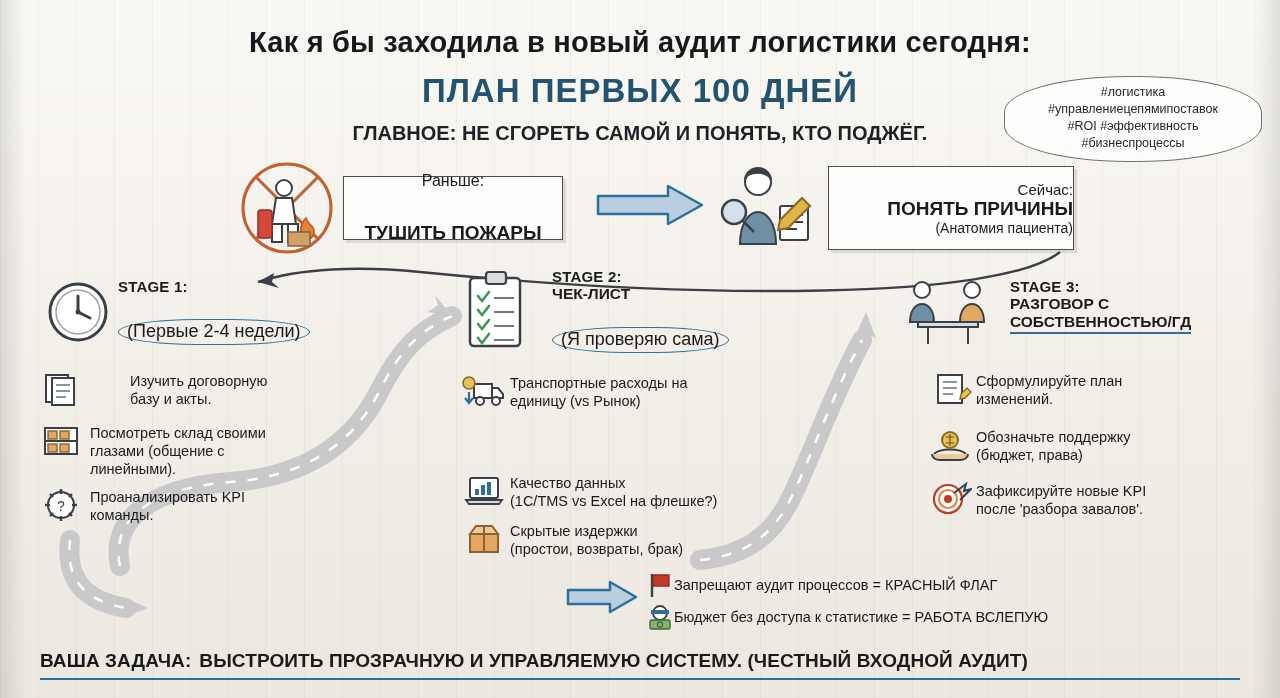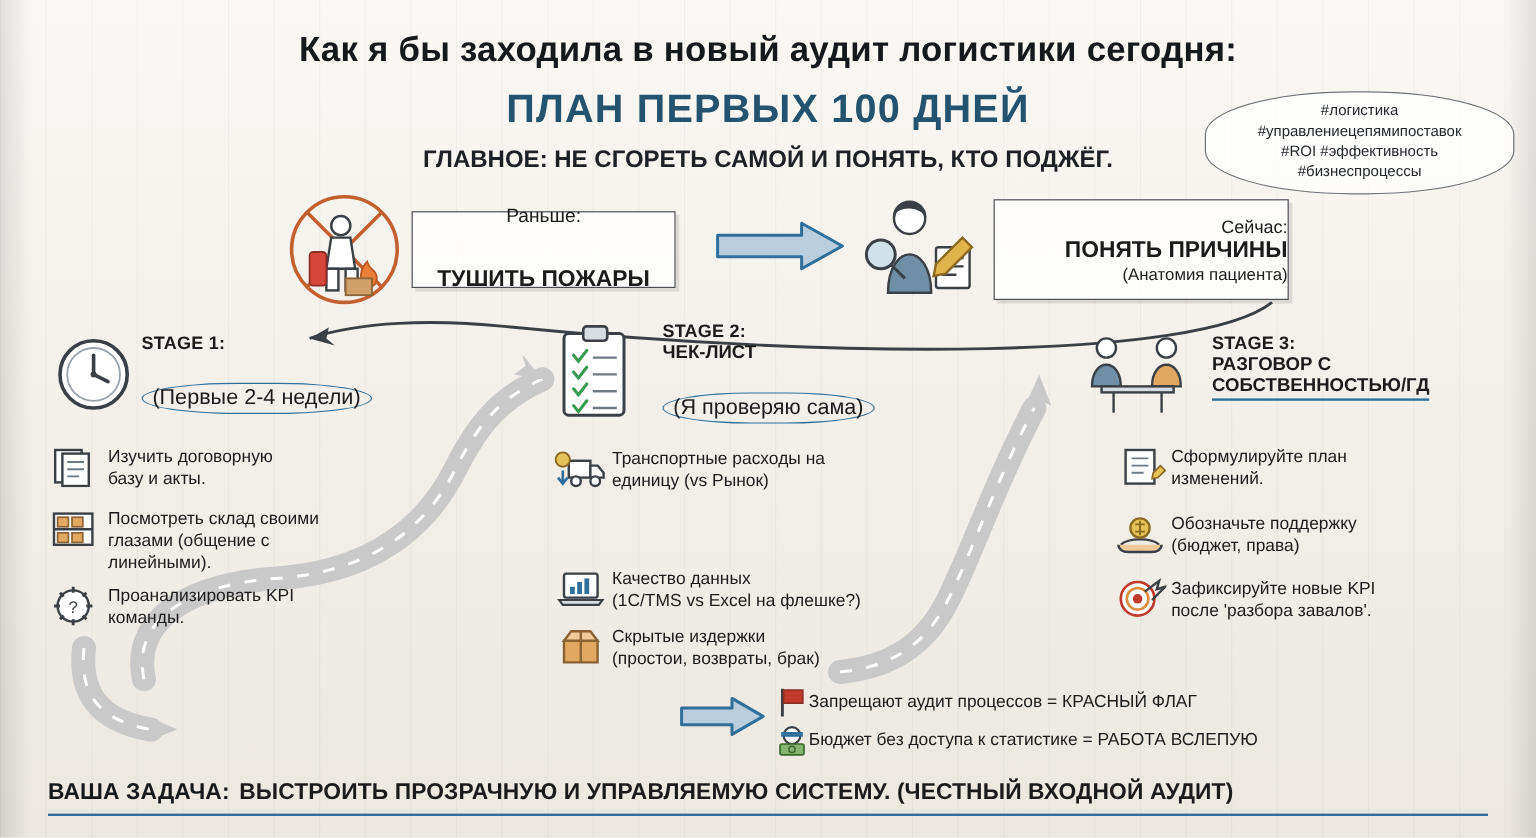--- a/index.html
+++ b/index.html
@@ -313,21 +313,21 @@
   <div class="item" style="left:42px;top:372px;width:290px;">
     <span class="ico">
       <svg width="38" height="34" viewBox="0 0 38 34">
         <rect x="4" y="3" width="22" height="27" fill="#fff" stroke="#3a4046" stroke-width="2"></rect>
         <rect x="10" y="6" width="22" height="27" fill="#fff" stroke="#3a4046" stroke-width="2"></rect>
         <line x1="14" y1="13" x2="28" y2="13" stroke="#6d7a85" stroke-width="1.6"></line>
         <line x1="14" y1="19" x2="28" y2="19" stroke="#6d7a85" stroke-width="1.6"></line>
         <line x1="14" y1="25" x2="24" y2="25" stroke="#6d7a85" stroke-width="1.6"></line>
       </svg>
     </span>
-    <span class="txt" style="white-space:pre-line;">Изучить договорную
+    <span class="txt" style="white-space:pre-line;margin-left:40px;">Изучить договорную
 базу и акты.</span>
   </div>
 
   <div class="item" style="left:42px;top:424px;width:300px;">
     <span class="ico">
       <svg width="38" height="34" viewBox="0 0 38 34">
         <rect x="3" y="4" width="32" height="26" fill="#fff" stroke="#3a4046" stroke-width="2"></rect>
         <line x1="3" y1="17" x2="35" y2="17" stroke="#3a4046" stroke-width="2"></line>
         <rect x="6" y="7" width="9" height="8" fill="#e0a860" stroke="#8a6233" stroke-width="1.4"></rect>
         <rect x="18" y="7" width="9" height="8" fill="#e0a860" stroke="#8a6233" stroke-width="1.4"></rect>

